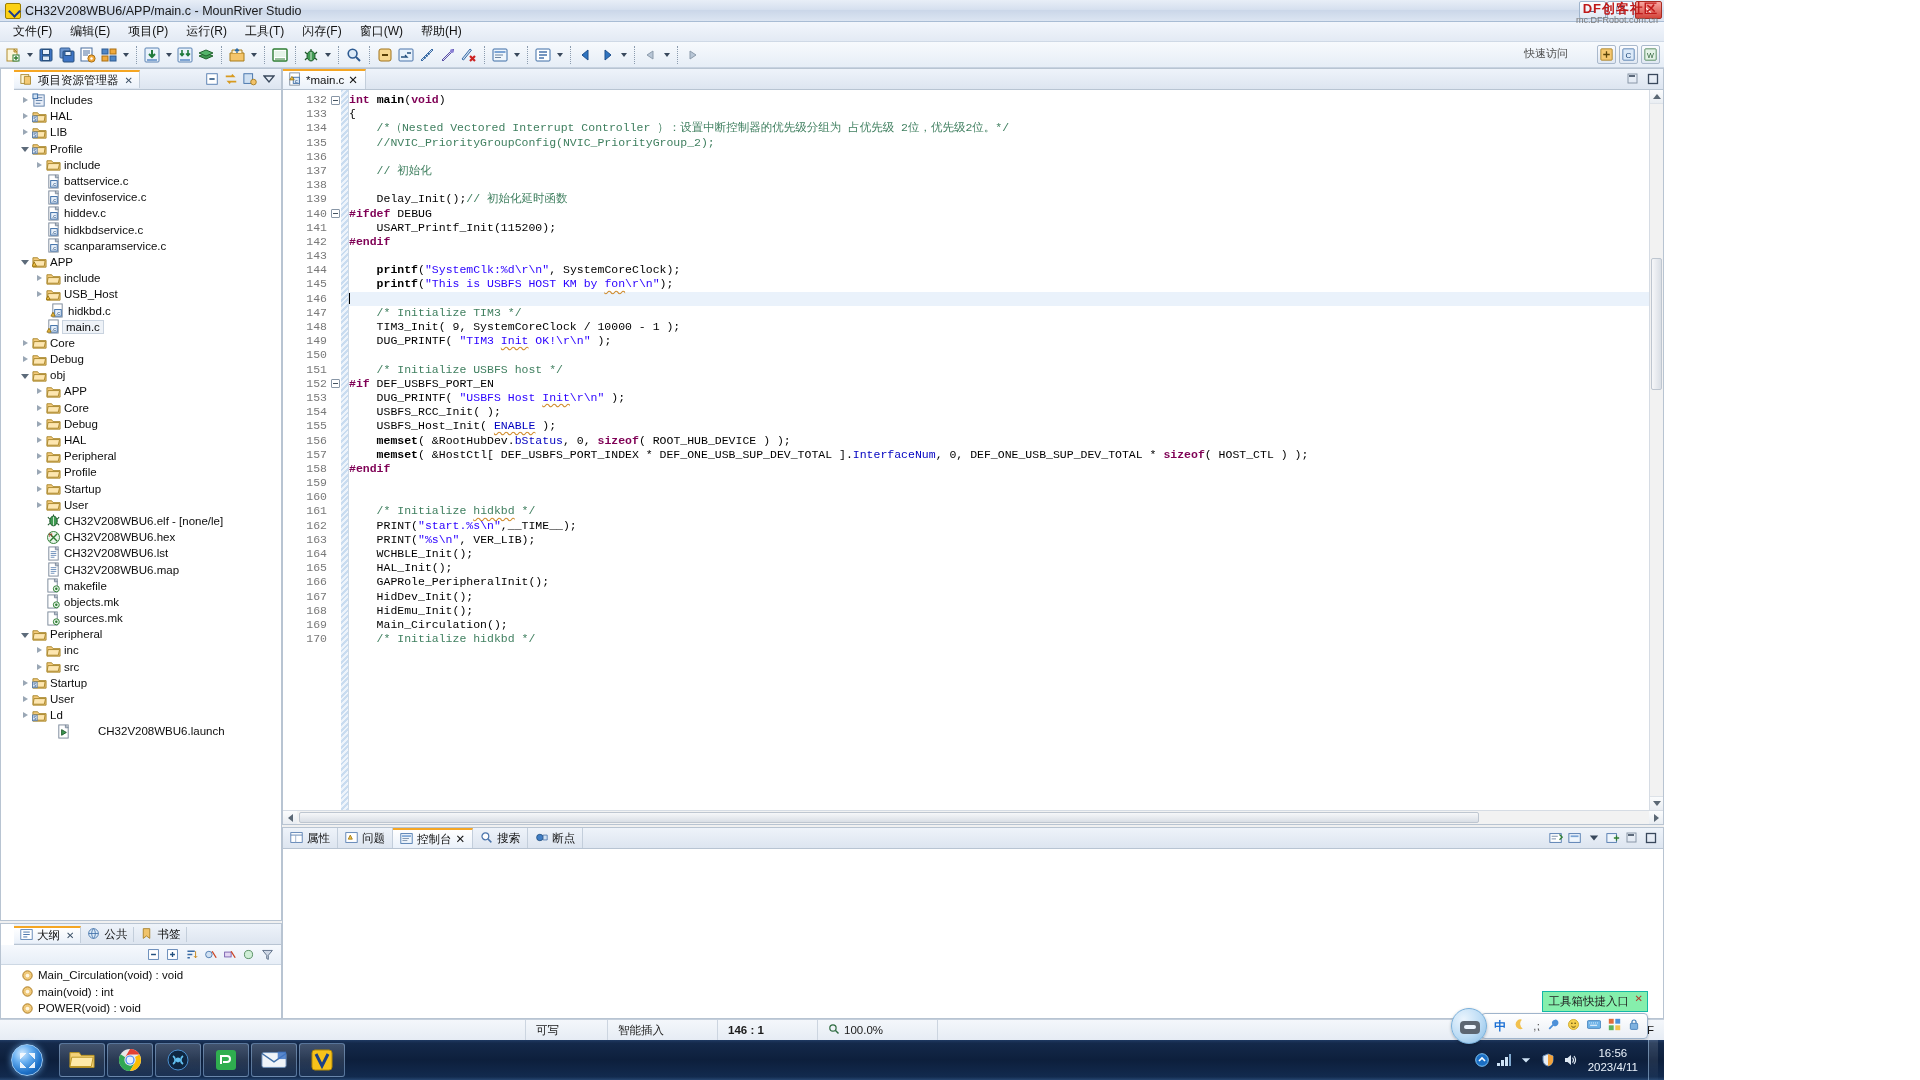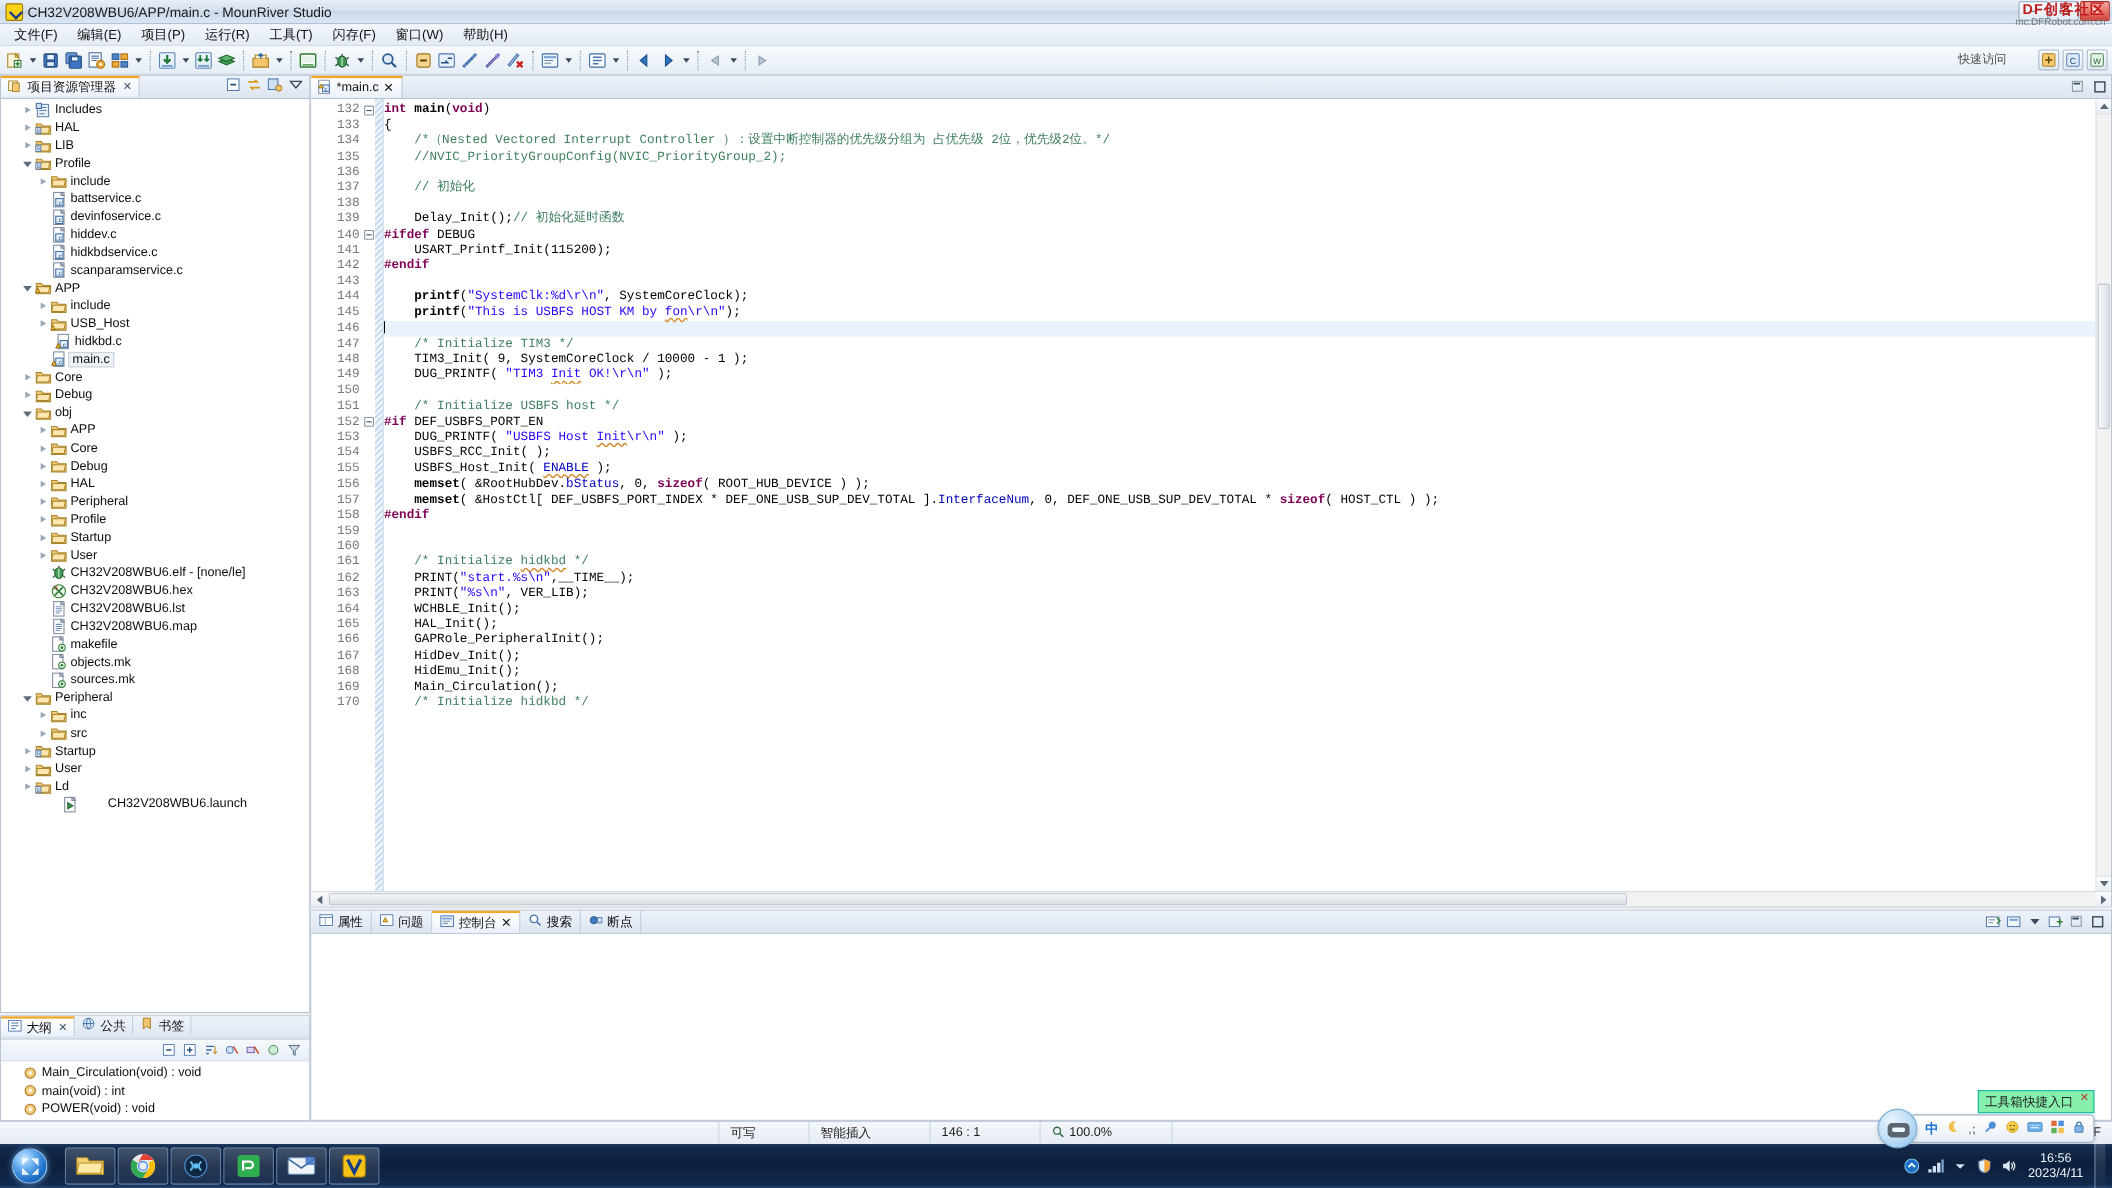--- a/index.html
+++ b/index.html
@@ -6,21 +6,21 @@
   html, body {
     margin: 0; padding: 0;
     width: 1920px; height: 1080px;
     overflow: hidden;
     font-family: "Liberation Sans", "DejaVu Sans", sans-serif;
     font-size: 12px;
     background: #ffffff;
   }
   #app {
     position: relative;
-    width: 1920px; height: 1080px;
+    width: 1664px; height: 1080px;
     background: #f0f0f0;
     display: flex;
     flex-direction: column;
   }
 
   
   .titlebar {
     height: 22px;
     background: linear-gradient(to bottom, #e8eef7 0%, #d6e0ef 45%, #cbd7e9 50%, #dce5f2 100%);
     border-bottom: 1px solid #a8bcd4;
@@ -150,23 +150,24 @@
 
   .view {
     display: flex; flex-direction: column;
     background: #fff;
     border: 1px solid #b8c4d2;
     min-height: 0;
   }
   .view-tabs {
     height: 21px;
     background: linear-gradient(to bottom,#eef3fa,#dde5f0);
-    display: flex; align-items: flex-start;
+    display: flex; align-items: center;
     border-bottom: 1px solid #b8c4d2;
     position: relative;
+    margin-left: 13px;
   }
   .vtab {
     display: flex; align-items: center; gap: 4px;
     padding: 0 6px;
     font-size: 11.5px; color: #111;
     white-space: nowrap;
     border-right: 1px solid #c3cedb;
   }
   .vtab.active {
     background: linear-gradient(to bottom,#ffffff,#eaf1fa);
@@ -1589,21 +1590,21 @@
         </span>
       </div>
     </div>
 
   </div>
 
   <div class="statusbar">
     <div class="sb-spacer" style="max-width:862px;"></div>
     <div class="sb-cell" style="width:82px;">可写</div>
     <div class="sb-cell" style="width:110px;">智能插入</div>
-    <div class="sb-cell" style="width:100px;">146 : 1</div>
+    <div class="sb-cell" style="width:100px;font-weight:bold;">146 : 1</div>
     <div class="sb-cell" style="width:120px;">
       <span>
         <svg width="12" height="12" viewBox="0 0 16 16">
             <circle cx="6.6" cy="6.6" r="4.2" fill="none" stroke="#2d6a3f" stroke-width="1.6"></circle>
             <path d="M10 10l4 4" stroke="#2d6a3f" stroke-width="1.8"></path>
           </svg>
       </span>
       <span>100.0%</span>
     </div>
     <div class="sb-spacer"></div>

